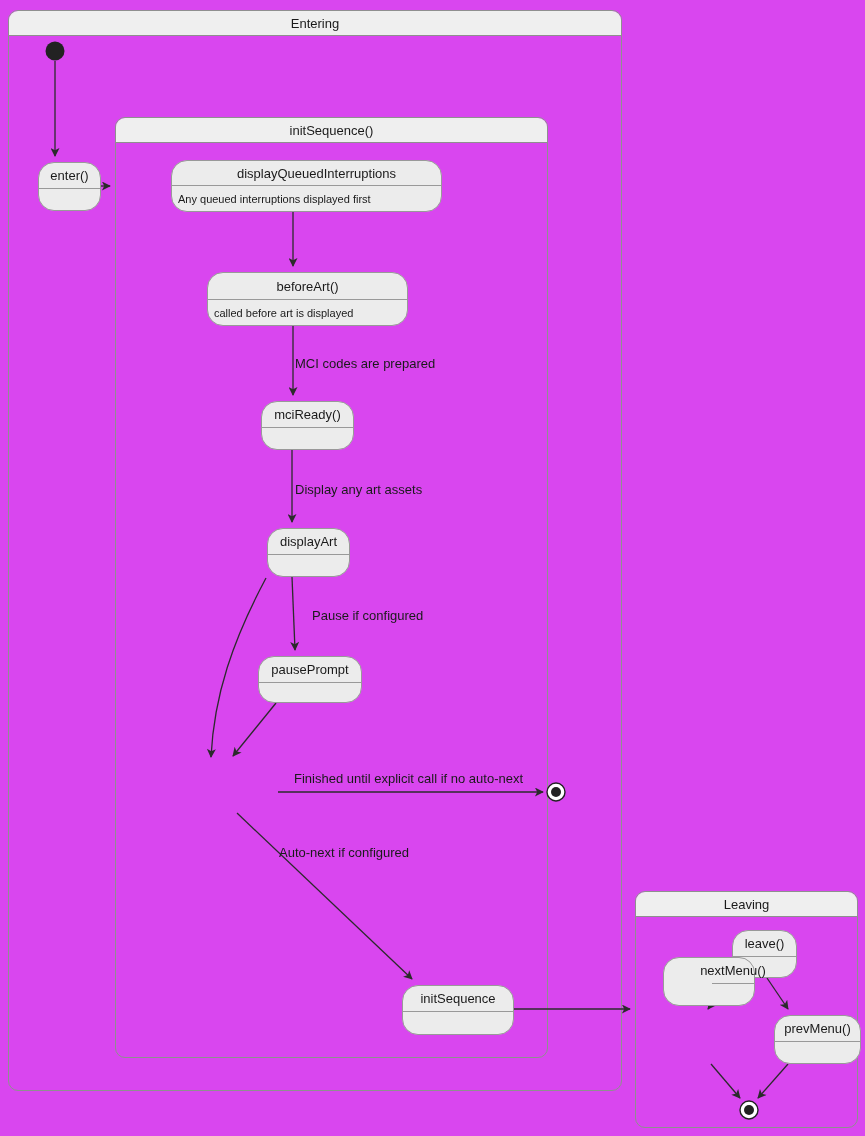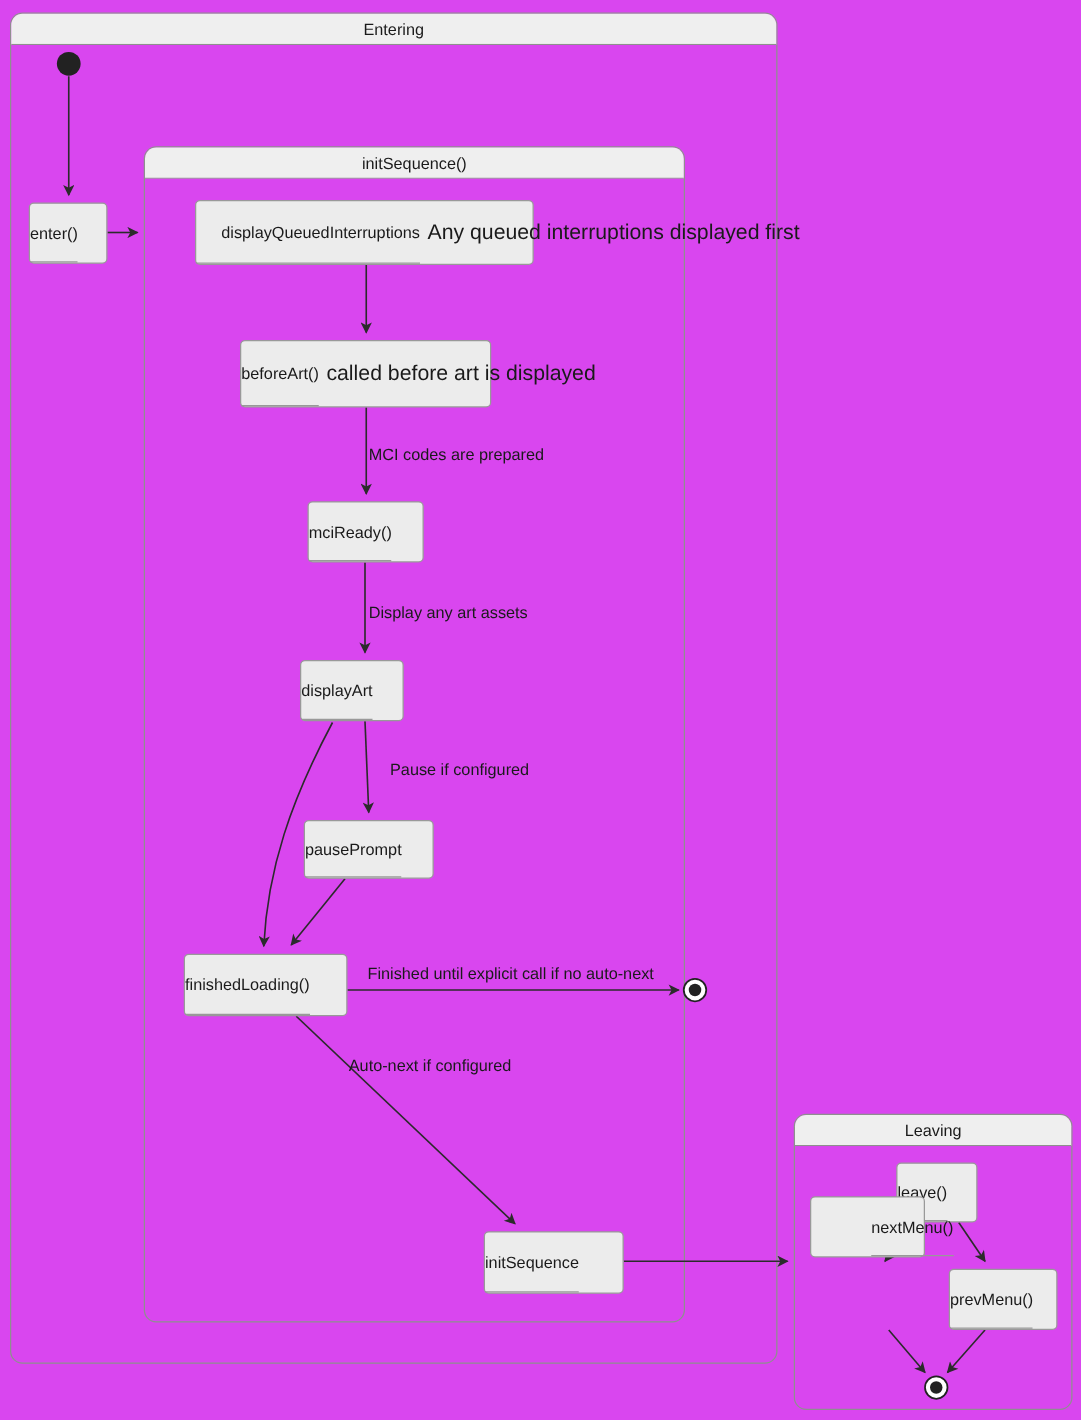--- a/index.html
+++ b/index.html
@@ -28,38 +28,38 @@
     font-size:13px;
   }
   .c-entering{left:8px;top:10px;width:614px;height:1081px;}
   .c-init{left:115px;top:117px;width:433px;height:941px;}
   .c-leaving{left:635px;top:891px;width:223px;height:237px;}
 
   
   .state{
     position:absolute;box-sizing:border-box;
     background:var(--state-fill);border:1px solid var(--state-border);
-    border-radius:4px;display:flex;flex-direction:row;z-index:3;
+    border-radius:16px;display:flex;flex-direction:column;z-index:3;margin-left:15px;
   }
   .state-title{
     flex:0 0 25px;display:flex;align-items:center;justify-content:center;
     border-bottom:1px solid var(--state-border);font-size:13px;white-space:nowrap;
   }
   .state-body{flex:1;}
   .state-desc{
     flex:1;display:flex;align-items:center;padding:0 6px;
-    font-size:17px;white-space:nowrap;
+    font-size:11px;white-space:nowrap;
   }
   .s-enter{left:23px;top:162px;width:63px;height:49px;}
   .s-dqi{left:156px;top:160px;width:271px;height:52px;}
   .s-dqi .state-title{flex-basis:24px;padding-left:20px;}
   .s-beforeart{left:192px;top:272px;width:201px;height:54px;}
   .s-beforeart .state-title{flex-basis:26px;}
   .s-mciready{left:246px;top:401px;width:93px;height:49px;}
-  .s-displayart{left:240px;top:528px;width:83px;height:49px;}
+  .s-displayart{left:252px;top:528px;width:83px;height:49px;}
   .s-pauseprompt{left:243px;top:656px;width:104px;height:47px;}
   .s-finishedloading{left:147px;top:763px;width:131px;height:50px;}
   .s-autonextmenu{left:387px;top:985px;width:112px;height:50px;}
   .s-leave{left:717px;top:930px;width:65px;height:48px;}
   .s-nextmenu{left:648px;top:957px;width:92px;height:49px;padding-left:48px;}
   .s-prevmenu{left:759px;top:1015px;width:87px;height:49px;}
 
   
   .edges{position:absolute;left:0;top:0;width:865px;height:1136px;z-index:2;pointer-events:none;}
 
@@ -147,24 +147,20 @@
   <div class="state s-displayart">
     <div class="state-title">displayArt</div>
     <div class="state-body"></div>
   </div>
 
   <div class="state s-pauseprompt">
     <div class="state-title">pausePrompt</div>
     <div class="state-body"></div>
   </div>
 
-  <div class="state s-finishedloading">
-    <div class="state-title">finishedLoading()</div>
-    <div class="state-body"></div>
-  </div>
 
   <div class="state s-autonextmenu">
     <div class="state-title">initSequence</div>
     <div class="state-body"></div>
   </div>
 
   <div class="state s-leave">
     <div class="state-title">leave()</div>
     <div class="state-body"></div>
   </div>

